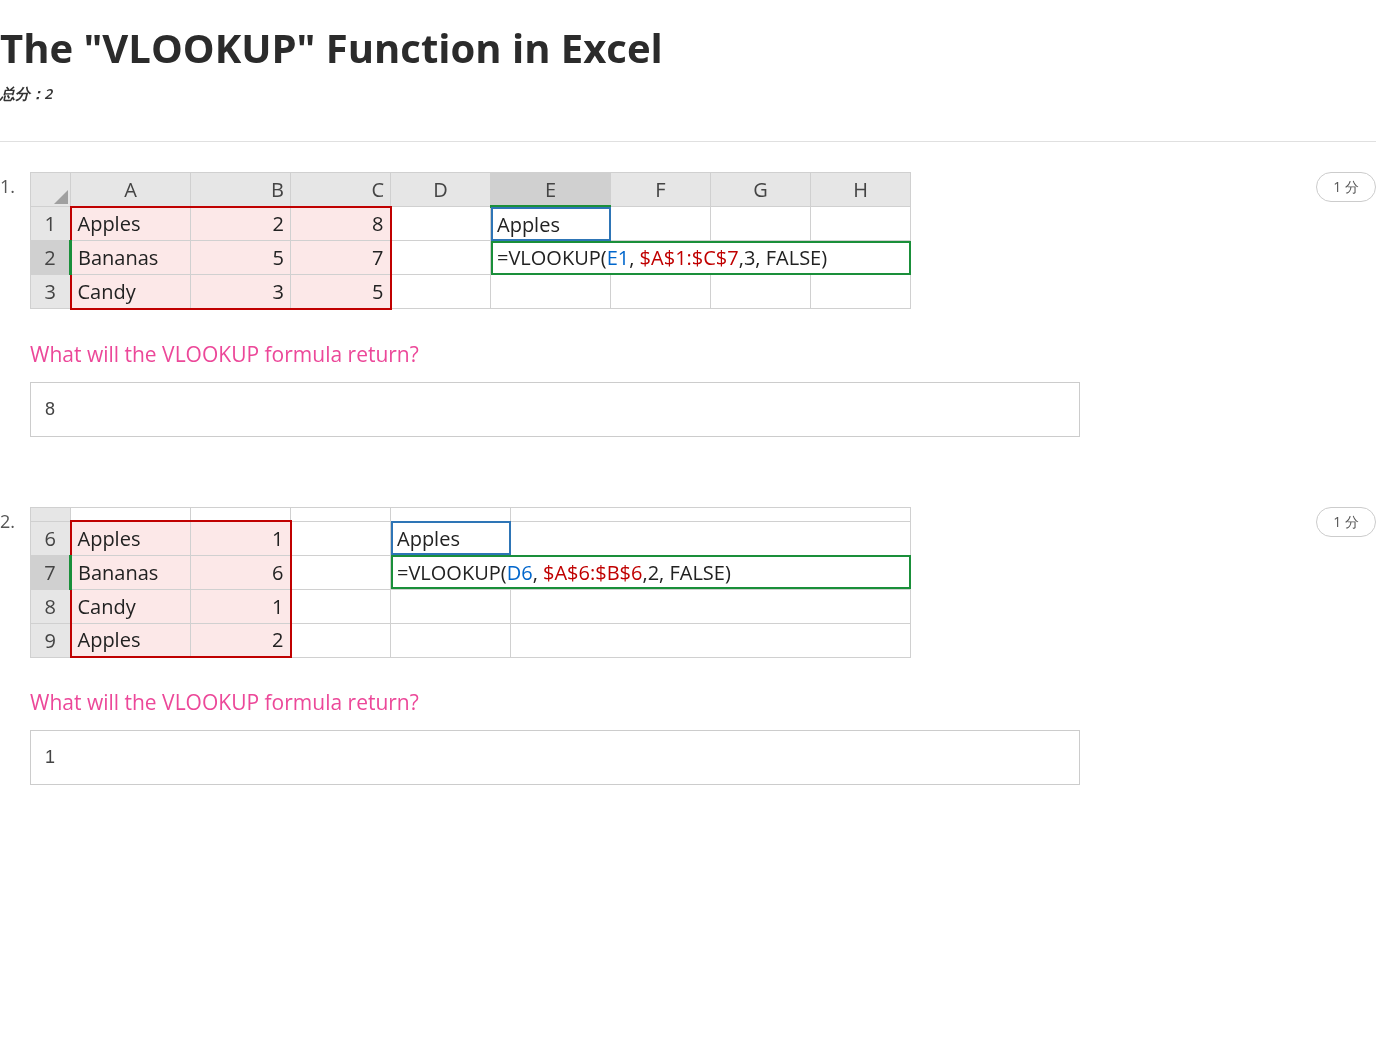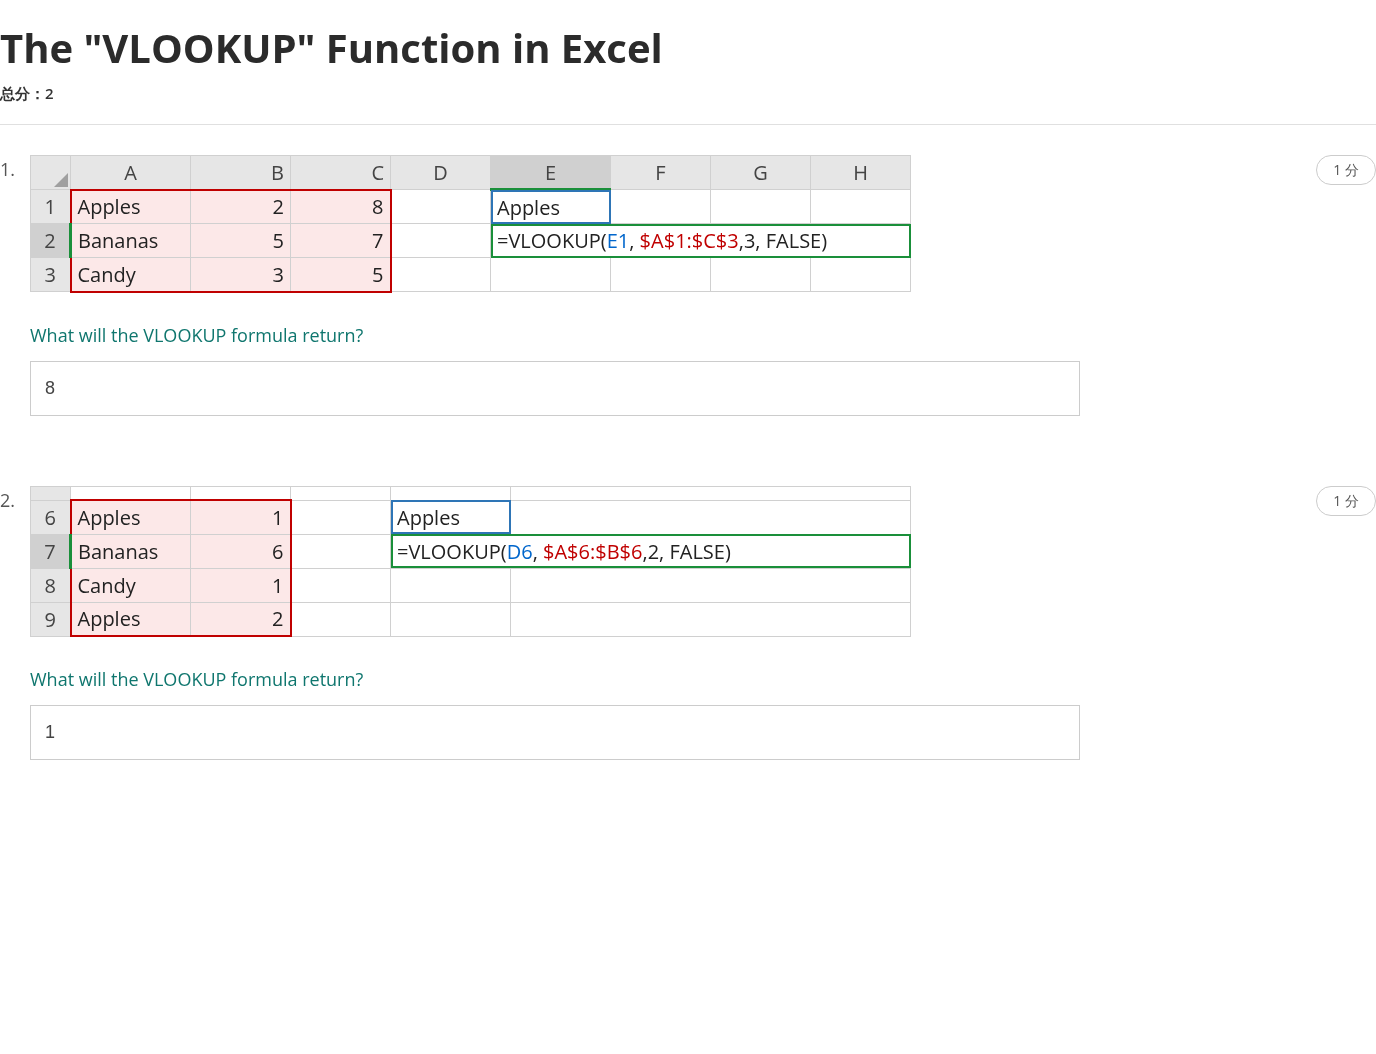--- a/index.html
+++ b/index.html
@@ -14,21 +14,22 @@
       font-size: 40px;
       font-weight: 700;
       color: #2b2b2b;
       padding: 20px 0 8px 0;
       margin-left: 0;
     }
     .score-line {
       font-size: 15px;
       color: #333;
       font-weight: 600;
-      margin-bottom: 20px;
+      margin-bottom: 37px;
+      font-style: italic;
     }
     .hr { border-bottom: 1px solid #e0e0e0; margin-bottom: 30px; }
 
     .question {
       display: flex;
       align-items: flex-start;
       margin-bottom: 70px;
     }
     .qnum {
       width: 30px;
@@ -123,22 +124,22 @@
     .formula-cell { white-space: nowrap; }
     .f-blue { color: #0066cc; text-align: center; }
     .f-red { color: #c00000; }
 
     .red-box-top { border-top: 2px solid #c00000 !important; }
     .red-box-bottom { border-bottom: 2px solid #c00000 !important; }
     .red-box-left { border-left: 2px solid #c00000 !important; }
     .red-box-right { border-right: 2px solid #c00000 !important; }
 
     .prompt {
-      font-size: 18px;
-      color: #0f766e;
+      font-size: 21px;
+      color: #ec4899;
       margin-bottom: 14px;
     }
     .answer-input {
       width: 1050px;
       font-size: 18px;
       color: #444;
       border: 1px solid #ccc;
       padding: 16px 14px;
       outline: none;
     }
@@ -185,21 +186,21 @@
         <td class="colG"></td>
         <td class="colH"></td>
       </tr>
       <tr>
         <td class="rownum rn-active">2</td>
         <td class="colA pink red-box-left">Bananas</td>
         <td class="colB pink num">5</td>
         <td class="colC pink num red-box-right">7</td>
         <td class="colD"></td>
         <td class="colE sel-green formula-cell" colspan="4">
-          <span>=VLOOKUP(</span><span class="f-blue">E1</span><span>, </span><span class="f-red">$A$1:$C$3</span><span>,</span><span>3</span><span>, FALSE)</span>
+          <span>=VLOOKUP(</span><span class="f-blue">E1</span><span>, </span><span class="f-red">$A$1:$C$7</span><span>,</span><span>3</span><span>, FALSE)</span>
         </td>
       </tr>
       <tr>
         <td class="rownum">3</td>
         <td class="colA pink red-box-left red-box-bottom">Candy</td>
         <td class="colB pink num red-box-bottom">3</td>
         <td class="colC pink num red-box-bottom red-box-right">5</td>
         <td class="colD"></td>
         <td class="colE"></td>
         <td class="colF"></td>

